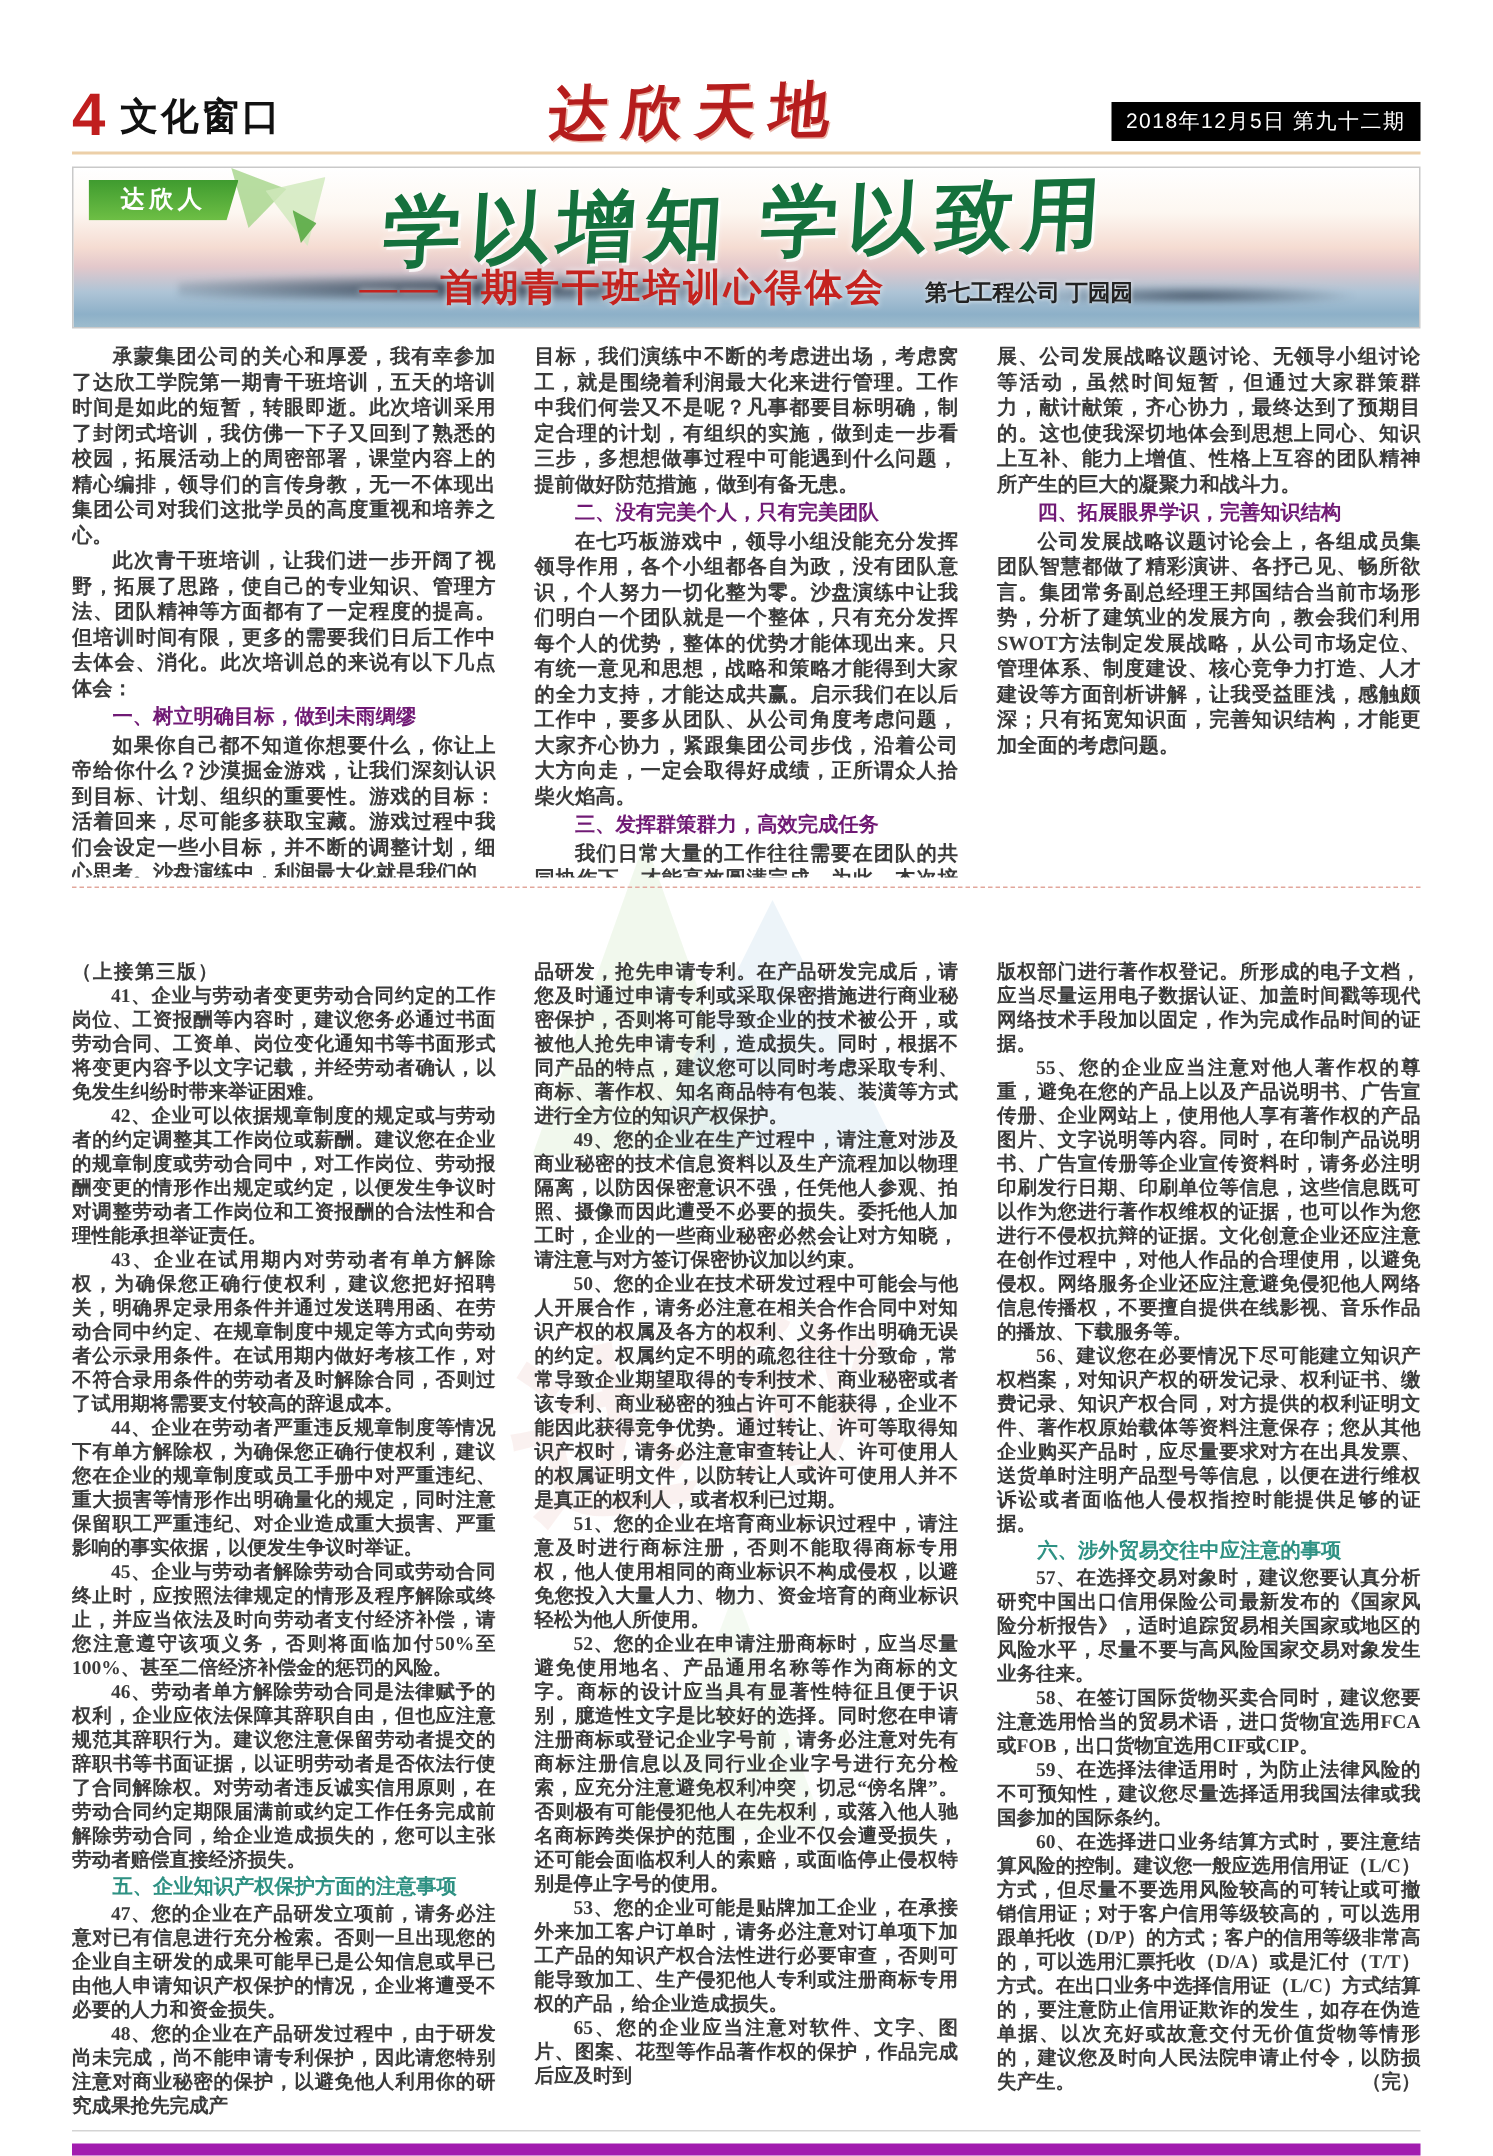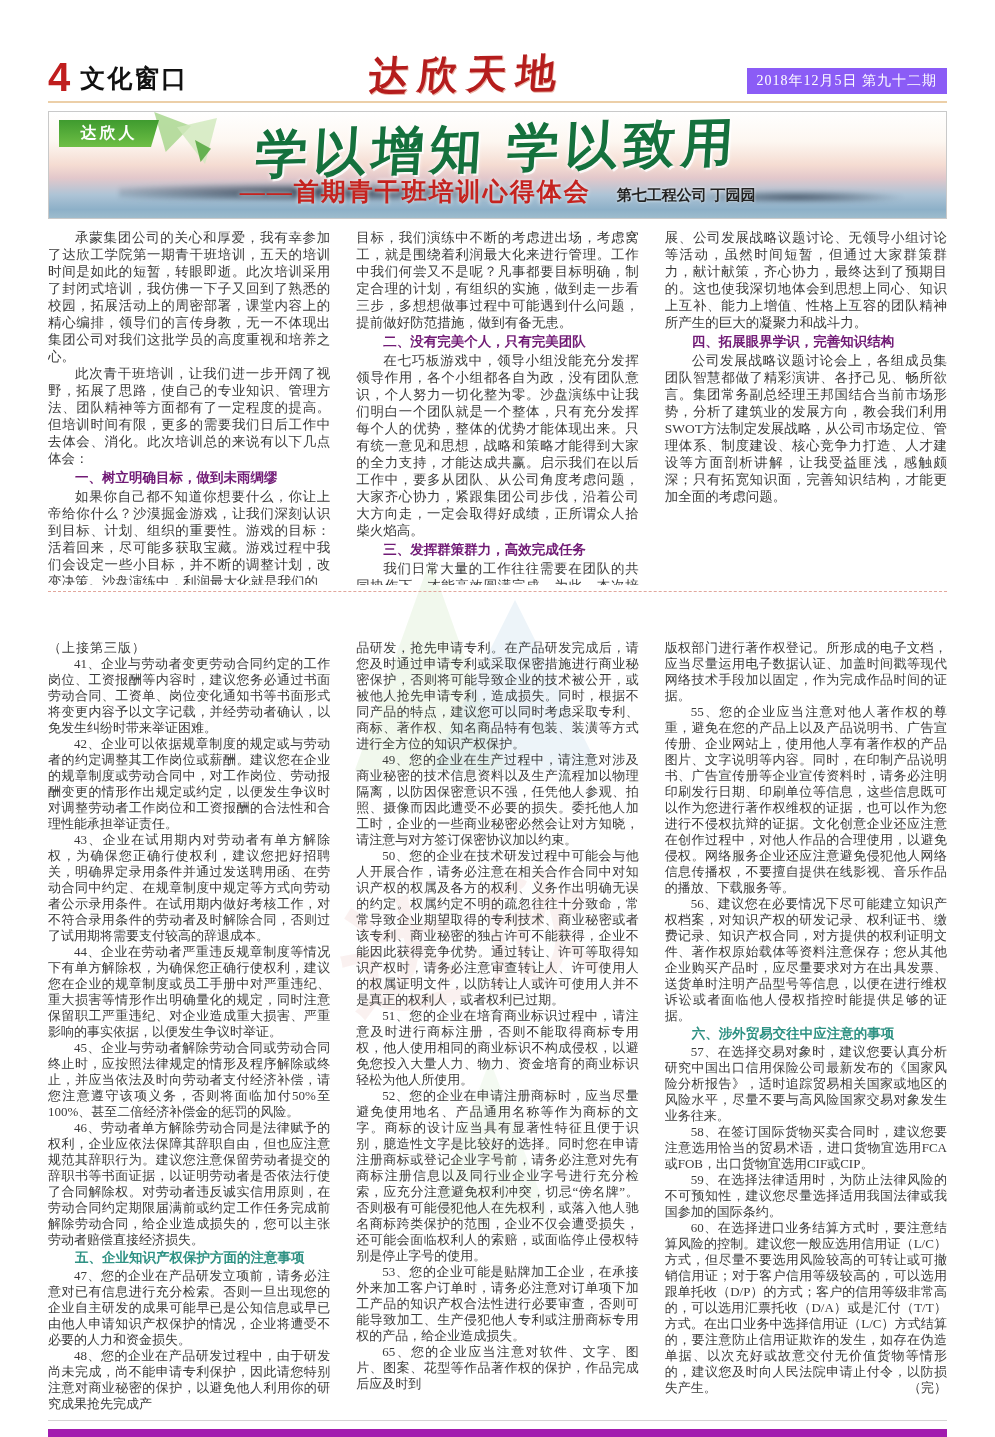--- a/index.html
+++ b/index.html
@@ -9,21 +9,21 @@
   }
   .inner{padding:0 48px;position:relative;}
   
   .hdr{margin-top:56px;display:flex;align-items:flex-end;justify-content:space-between;
        border-bottom:2px solid #eccfa8;padding-bottom:7px;}
   .hdr-left{display:flex;align-items:flex-end;gap:10px;}
   .page-num{font-family:"Liberation Sans","DejaVu Sans",sans-serif;font-size:40px;line-height:34px;font-weight:bold;color:#c01e1e;}
   .section-name{font-size:25px;font-weight:bold;color:#111;letter-spacing:2px;line-height:30px;}
   .masthead{font-size:40px;line-height:38px;font-weight:bold;color:#b51d1d;letter-spacing:9px;
             transform:skewX(-6deg) rotate(-1deg);text-shadow:1px 1px 0 #e9b3a6;}
-  .issue-badge{background:#8b5cf6;color:#fff;font-family:Liberation Serif, serif;
+  .issue-badge{background:#000000;color:#fff;font-family:Liberation Sans, sans-serif;
                font-size:14px;padding:4px 10px;letter-spacing:1px;}
   
   .banner{margin-top:8px;height:106px;position:relative;border:1px solid #c9c9c9;overflow:hidden;
     background:linear-gradient(180deg,#ffffff 0%,#fdf7f1 28%,#f5dcd2 50%,#e3c8cb 62%,#aec4d6 78%,#8db0c8 92%,#9dbccd 100%);}
   .land{position:absolute;filter:blur(2px);}
   .land1{left:70px;bottom:18px;width:430px;height:18px;
     background:radial-gradient(ellipse at 45% 60%,rgba(35,48,66,.9) 0%,rgba(35,48,66,0) 70%);}
   .land2{right:40px;bottom:16px;width:220px;height:12px;
     background:radial-gradient(ellipse at 50% 60%,rgba(45,58,76,.75) 0%,rgba(45,58,76,0) 70%);}
   .ribbon{position:absolute;top:8px;left:10px;width:100px;height:27px;z-index:3;
@@ -42,21 +42,21 @@
     justify-content:center;align-items:baseline;gap:26px;}
   .banner-subtitle{font-size:25px;font-weight:bold;color:#c5231f;letter-spacing:2px;
     text-shadow:0 0 4px rgba(255,255,255,.9);}
   .banner-byline{font-size:15px;font-weight:bold;color:#222;text-shadow:0 0 3px rgba(255,255,255,.9);}
   
   .cols{display:flex;gap:26px;text-align:justify;margin-top:48px;}
   .col{flex:1 1 0;min-width:0;}
   .top-article{margin-top:10px;height:356px;overflow:hidden;font-size:13.5px;line-height:17px;color:#3b3b3b;}
   .sep{border:none;border-top:1.5px dashed #e2a79c;margin:6px 48px 8px 48px;}
   .lower{height:772px;overflow:hidden;font-size:13px;line-height:16px;color:#3b3b3b;}
-  .blk{margin:0;}
+  .blk{margin:0;font-weight:bold;}
   .blk.p{text-indent:2em;}
   .blk.cont{text-indent:0;}
   .blk.note{text-indent:0;letter-spacing:1px;}
   .blk.h-red{text-indent:2em;font-weight:bold;color:#701a75;margin:2px 0;}
   .blk.h-teal{text-indent:2em;font-weight:bold;color:#2e9183;margin:2px 0;
     font-family:"Liberation Sans","DejaVu Sans",sans-serif;font-size:13.5px;}
   .blk.end{text-align:right;margin-top:-16px;}
   
   .wm{position:absolute;z-index:0;pointer-events:none;}
   .wm-tri1{top:560px;left:355px;width:150px;height:210px;opacity:.30;
@@ -106,21 +106,21 @@
         <span class="banner-subtitle">——首期青干班培训心得体会</span>
         <span class="banner-byline">第七工程公司 丁园园</span>
       </div>
     </div>
 
     <div class="cols top-article">
       <div class="col">
           <div class="blk p">承蒙集团公司的关心和厚爱，我有幸参加了达欣工学院第一期青干班培训，五天的培训时间是如此的短暂，转眼即逝。此次培训采用了封闭式培训，我仿佛一下子又回到了熟悉的校园，拓展活动上的周密部署，课堂内容上的精心编排，领导们的言传身教，无一不体现出集团公司对我们这批学员的高度重视和培养之心。</div>
           <div class="blk p">此次青干班培训，让我们进一步开阔了视野，拓展了思路，使自己的专业知识、管理方法、团队精神等方面都有了一定程度的提高。但培训时间有限，更多的需要我们日后工作中去体会、消化。此次培训总的来说有以下几点体会：</div>
           <div class="blk h-red">一、树立明确目标，做到未雨绸缪</div>
-          <div class="blk p">如果你自己都不知道你想要什么，你让上帝给你什么？沙漠掘金游戏，让我们深刻认识到目标、计划、组织的重要性。游戏的目标：活着回来，尽可能多获取宝藏。游戏过程中我们会设定一些小目标，并不断的调整计划，改变决策。沙盘演练中，利润最大化就是我们的</div>
+          <div class="blk p">如果你自己都不知道你想要什么，你让上帝给你什么？沙漠掘金游戏，让我们深刻认识到目标、计划、组织的重要性。游戏的目标：活着回来，尽可能多获取宝藏。游戏过程中我们会设定一些小目标，并不断的调整计划，细心思考。沙盘演练中，利润最大化就是我们的</div>
         </div>
       <div class="col">
           <div class="blk cont">目标，我们演练中不断的考虑进出场，考虑窝工，就是围绕着利润最大化来进行管理。工作中我们何尝又不是呢？凡事都要目标明确，制定合理的计划，有组织的实施，做到走一步看三步，多想想做事过程中可能遇到什么问题，提前做好防范措施，做到有备无患。</div>
           <div class="blk h-red">二、没有完美个人，只有完美团队</div>
           <div class="blk p">在七巧板游戏中，领导小组没能充分发挥领导作用，各个小组都各自为政，没有团队意识，个人努力一切化整为零。沙盘演练中让我们明白一个团队就是一个整体，只有充分发挥每个人的优势，整体的优势才能体现出来。只有统一意见和思想，战略和策略才能得到大家的全力支持，才能达成共赢。启示我们在以后工作中，要多从团队、从公司角度考虑问题，大家齐心协力，紧跟集团公司步伐，沿着公司大方向走，一定会取得好成绩，正所谓众人拾柴火焰高。</div>
           <div class="blk h-red">三、发挥群策群力，高效完成任务</div>
           <div class="blk p">我们日常大量的工作往往需要在团队的共同协作下，才能高效圆满完成。为此，本次培训安排了团队拓</div>
         </div>
       <div class="col">
           <div class="blk cont">展、公司发展战略议题讨论、无领导小组讨论等活动，虽然时间短暂，但通过大家群策群力，献计献策，齐心协力，最终达到了预期目的。这也使我深切地体会到思想上同心、知识上互补、能力上增值、性格上互容的团队精神所产生的巨大的凝聚力和战斗力。</div>

